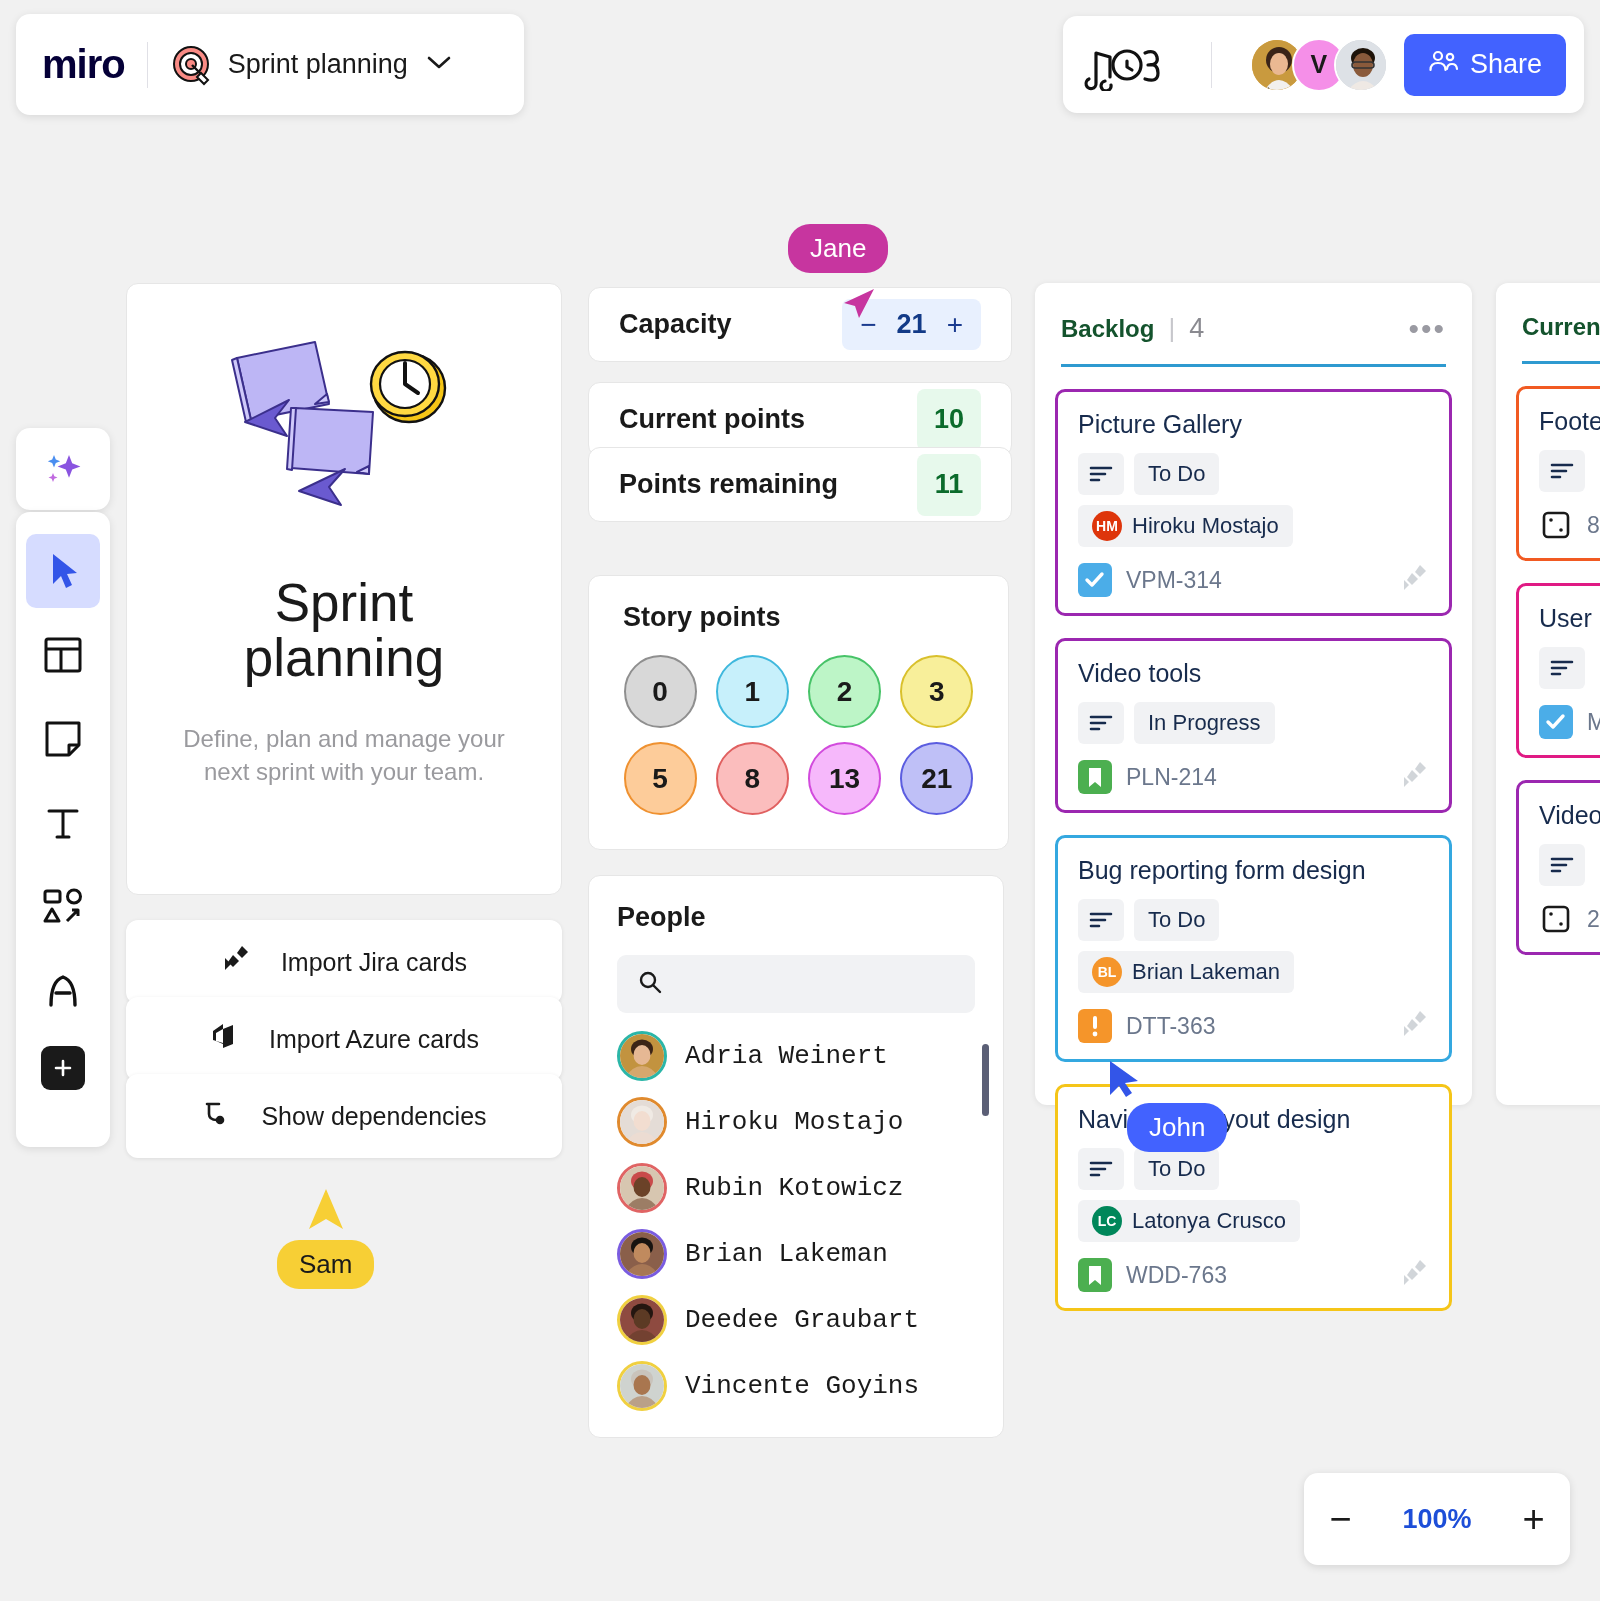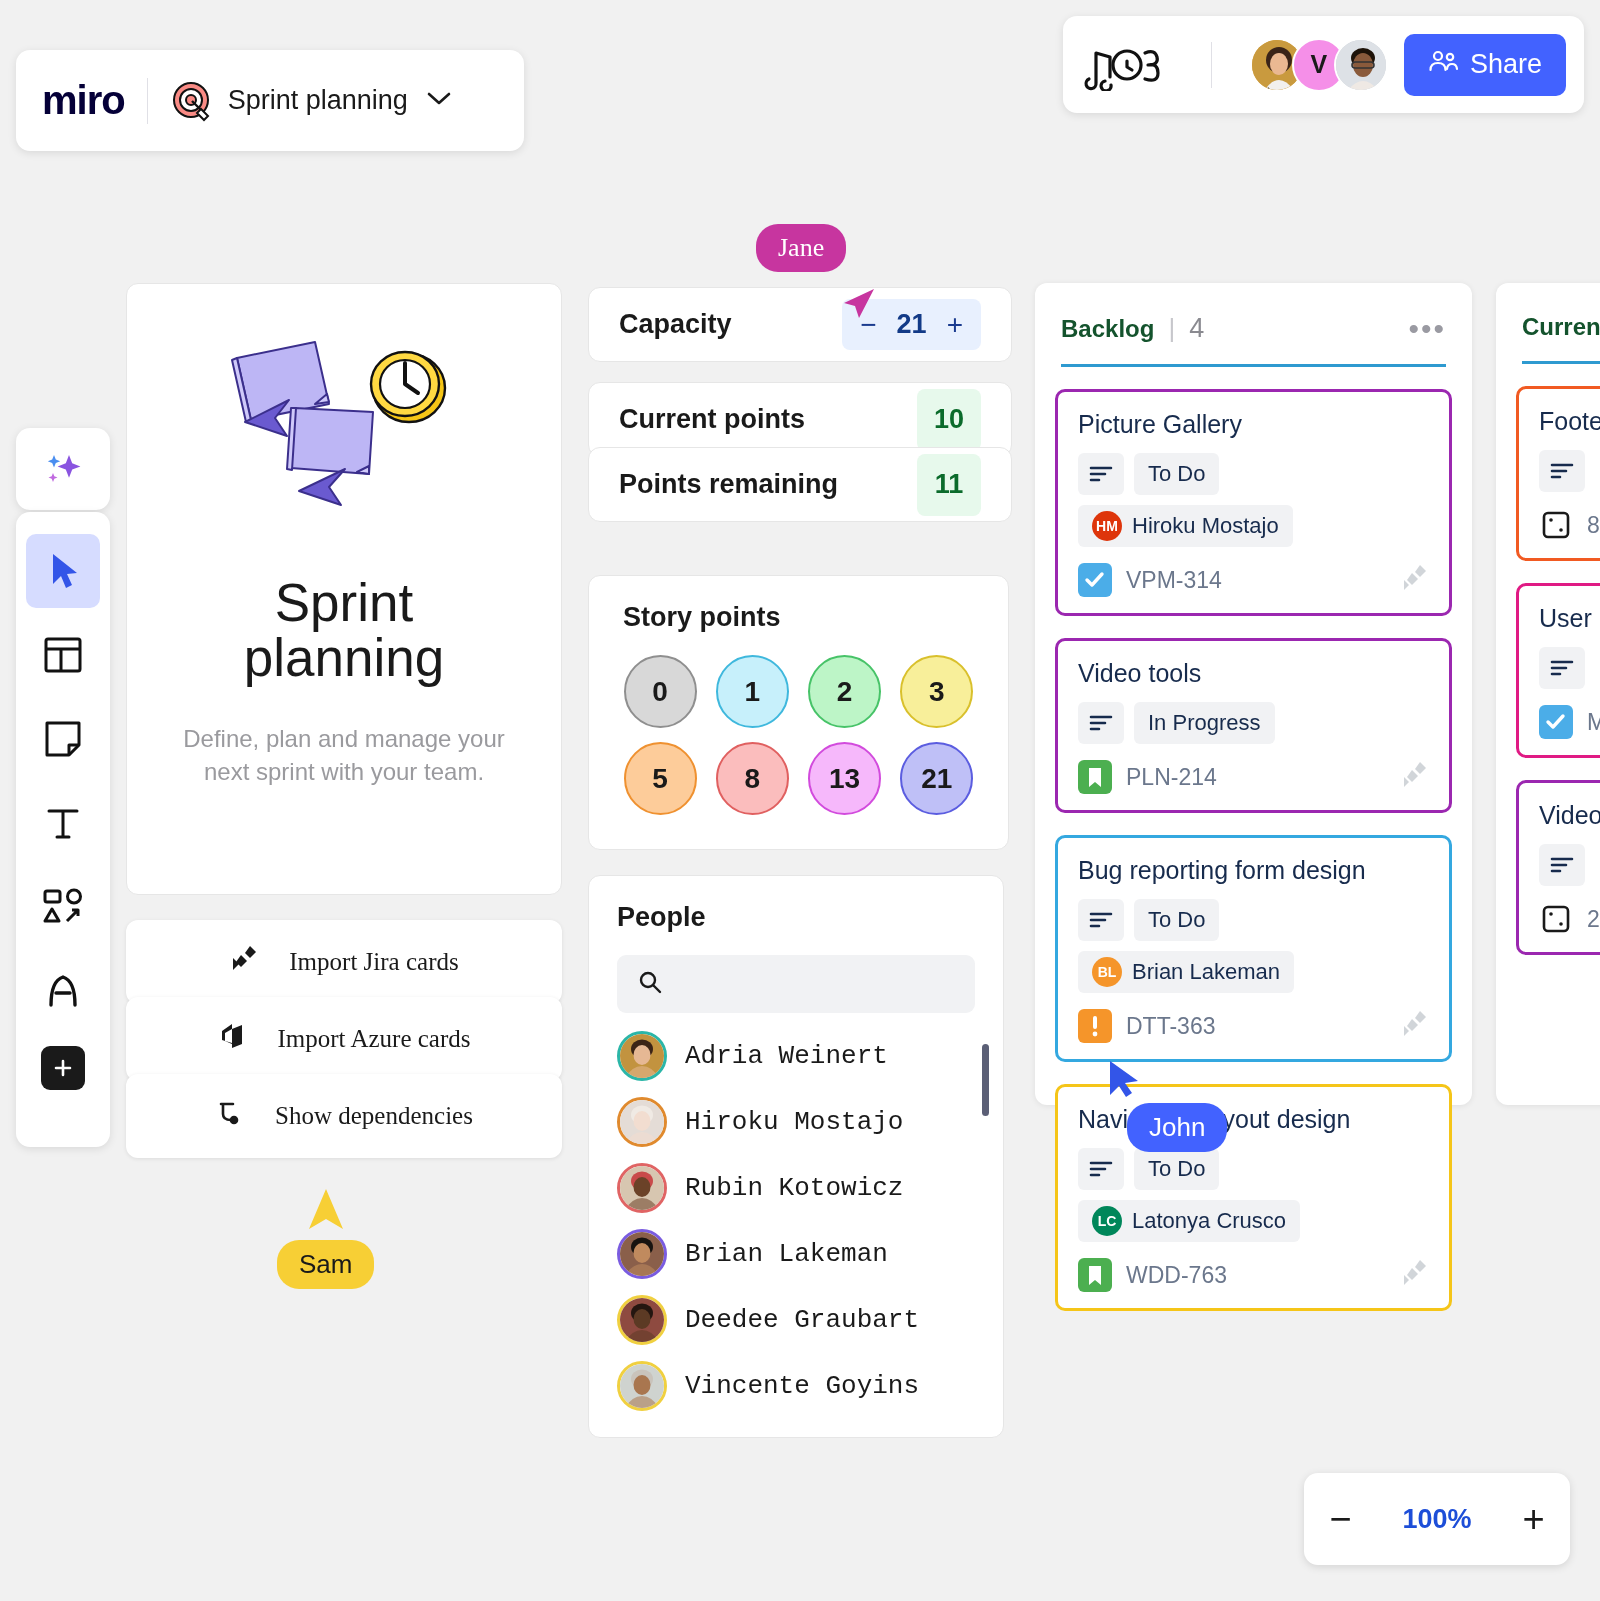--- a/index.html
+++ b/index.html
@@ -10,21 +10,21 @@
     overflow: hidden;
   }
   .canvas { position: relative; width: 1600px; height: 1601px; }
 
   
   .topbar-left {
     position: absolute; left: 16px; top: 14px;
     width: 508px; height: 101px;
     background: #fff; border-radius: 14px;
     box-shadow: 0 2px 8px rgba(0,0,0,.10);
-    display: flex; align-items: center; padding: 0 26px; margin-top: 36px;
+    display: flex; align-items: center; padding: 0 26px;
   }
   .miro-logo { font-size: 40px; font-weight: 700; letter-spacing: -1px; color: #050038;
     font-family: "Liberation Sans", sans-serif; }
   .vdiv { width: 1px; height: 46px; background: #e0e0e6; margin: 0 22px; }
   .board-icon { width: 44px; height: 44px; position: relative; flex: none; }
   .board-title { font-size: 27px; color: #1a1a1a; margin-left: 14px; white-space: nowrap; }
   .chev { margin-left: 18px; }
 
   
   .topbar-right {
@@ -71,21 +71,21 @@
   .sprint-illus { margin-top: 52px; width: 250px; height: 200px; }
   .sprint-h1 { font-size: 53px; color: #1a1a1a; text-align: center; line-height: 1.03; margin-top: 40px;
       font-weight: 400; }
   .sprint-sub { font-size: 24px; color: #9a9a9e; text-align: center; margin-top: 38px; line-height: 1.35;
       max-width: 350px; }
 
   .act-btn {
     position: absolute; left: 126px; width: 436px; height: 84px;
     background: #fff; border-radius: 12px; box-shadow: 0 1px 4px rgba(0,0,0,.09);
     display: flex; align-items: center; justify-content: center; gap: 30px;
-    font-size: 25px; color: #1a1a1a; cursor: pointer; font-family: Liberation Serif, serif;
+    font-size: 25px; color: #1a1a1a; cursor: pointer;
   }
 
   
   .panel {
     position: absolute; background: #fff; border-radius: 12px; border: 1px solid #e6e6e6;
   }
   .stat-row { display: flex; align-items: center; justify-content: space-between;
     height: 100%; padding: 0 30px; text-align: right; }
   .stat-label { font-size: 27px; font-weight: 700; color: #1a1a1a; }
   .stepper { background: #e8f0fe; border-radius: 8px; display: flex; align-items: center;
@@ -632,21 +632,21 @@
                 <circle cx="12" cy="12" r="1.8" fill="#1a1a1a" stroke="none"></circle>
                 <circle cx="22" cy="22" r="1.8" fill="#1a1a1a" stroke="none"></circle>
               </svg>
             </span>
             <span class="jkey">2</span>
           </div>
         </div>
       </div>
   </div>
 
-  <div class="cursor-label" style="left:756px; top:224px; background:#c7359f;font-family:Liberation Serif, serif;">Jane</div>
+  <div class="cursor-label" style="left:788px; top:224px; background:#c7359f;">Jane</div>
   <div style="position:absolute; left:840px; top:285px;">
     <svg width="40" height="40" viewBox="0 0 40 40">
         <path d="M34 4 L4 18 L15 21 L19 33 z" fill="#c7359f"></path>
       </svg>
   </div>
 
   <div style="position:absolute; left:1104px; top:1055px;">
     <svg width="42" height="46" viewBox="0 0 42 46">
         <path d="M6 6 L6 40 L15 31 L22 42 L28 38 L21 28 L34 26 z" fill="#3355e8"></path>
       </svg>

